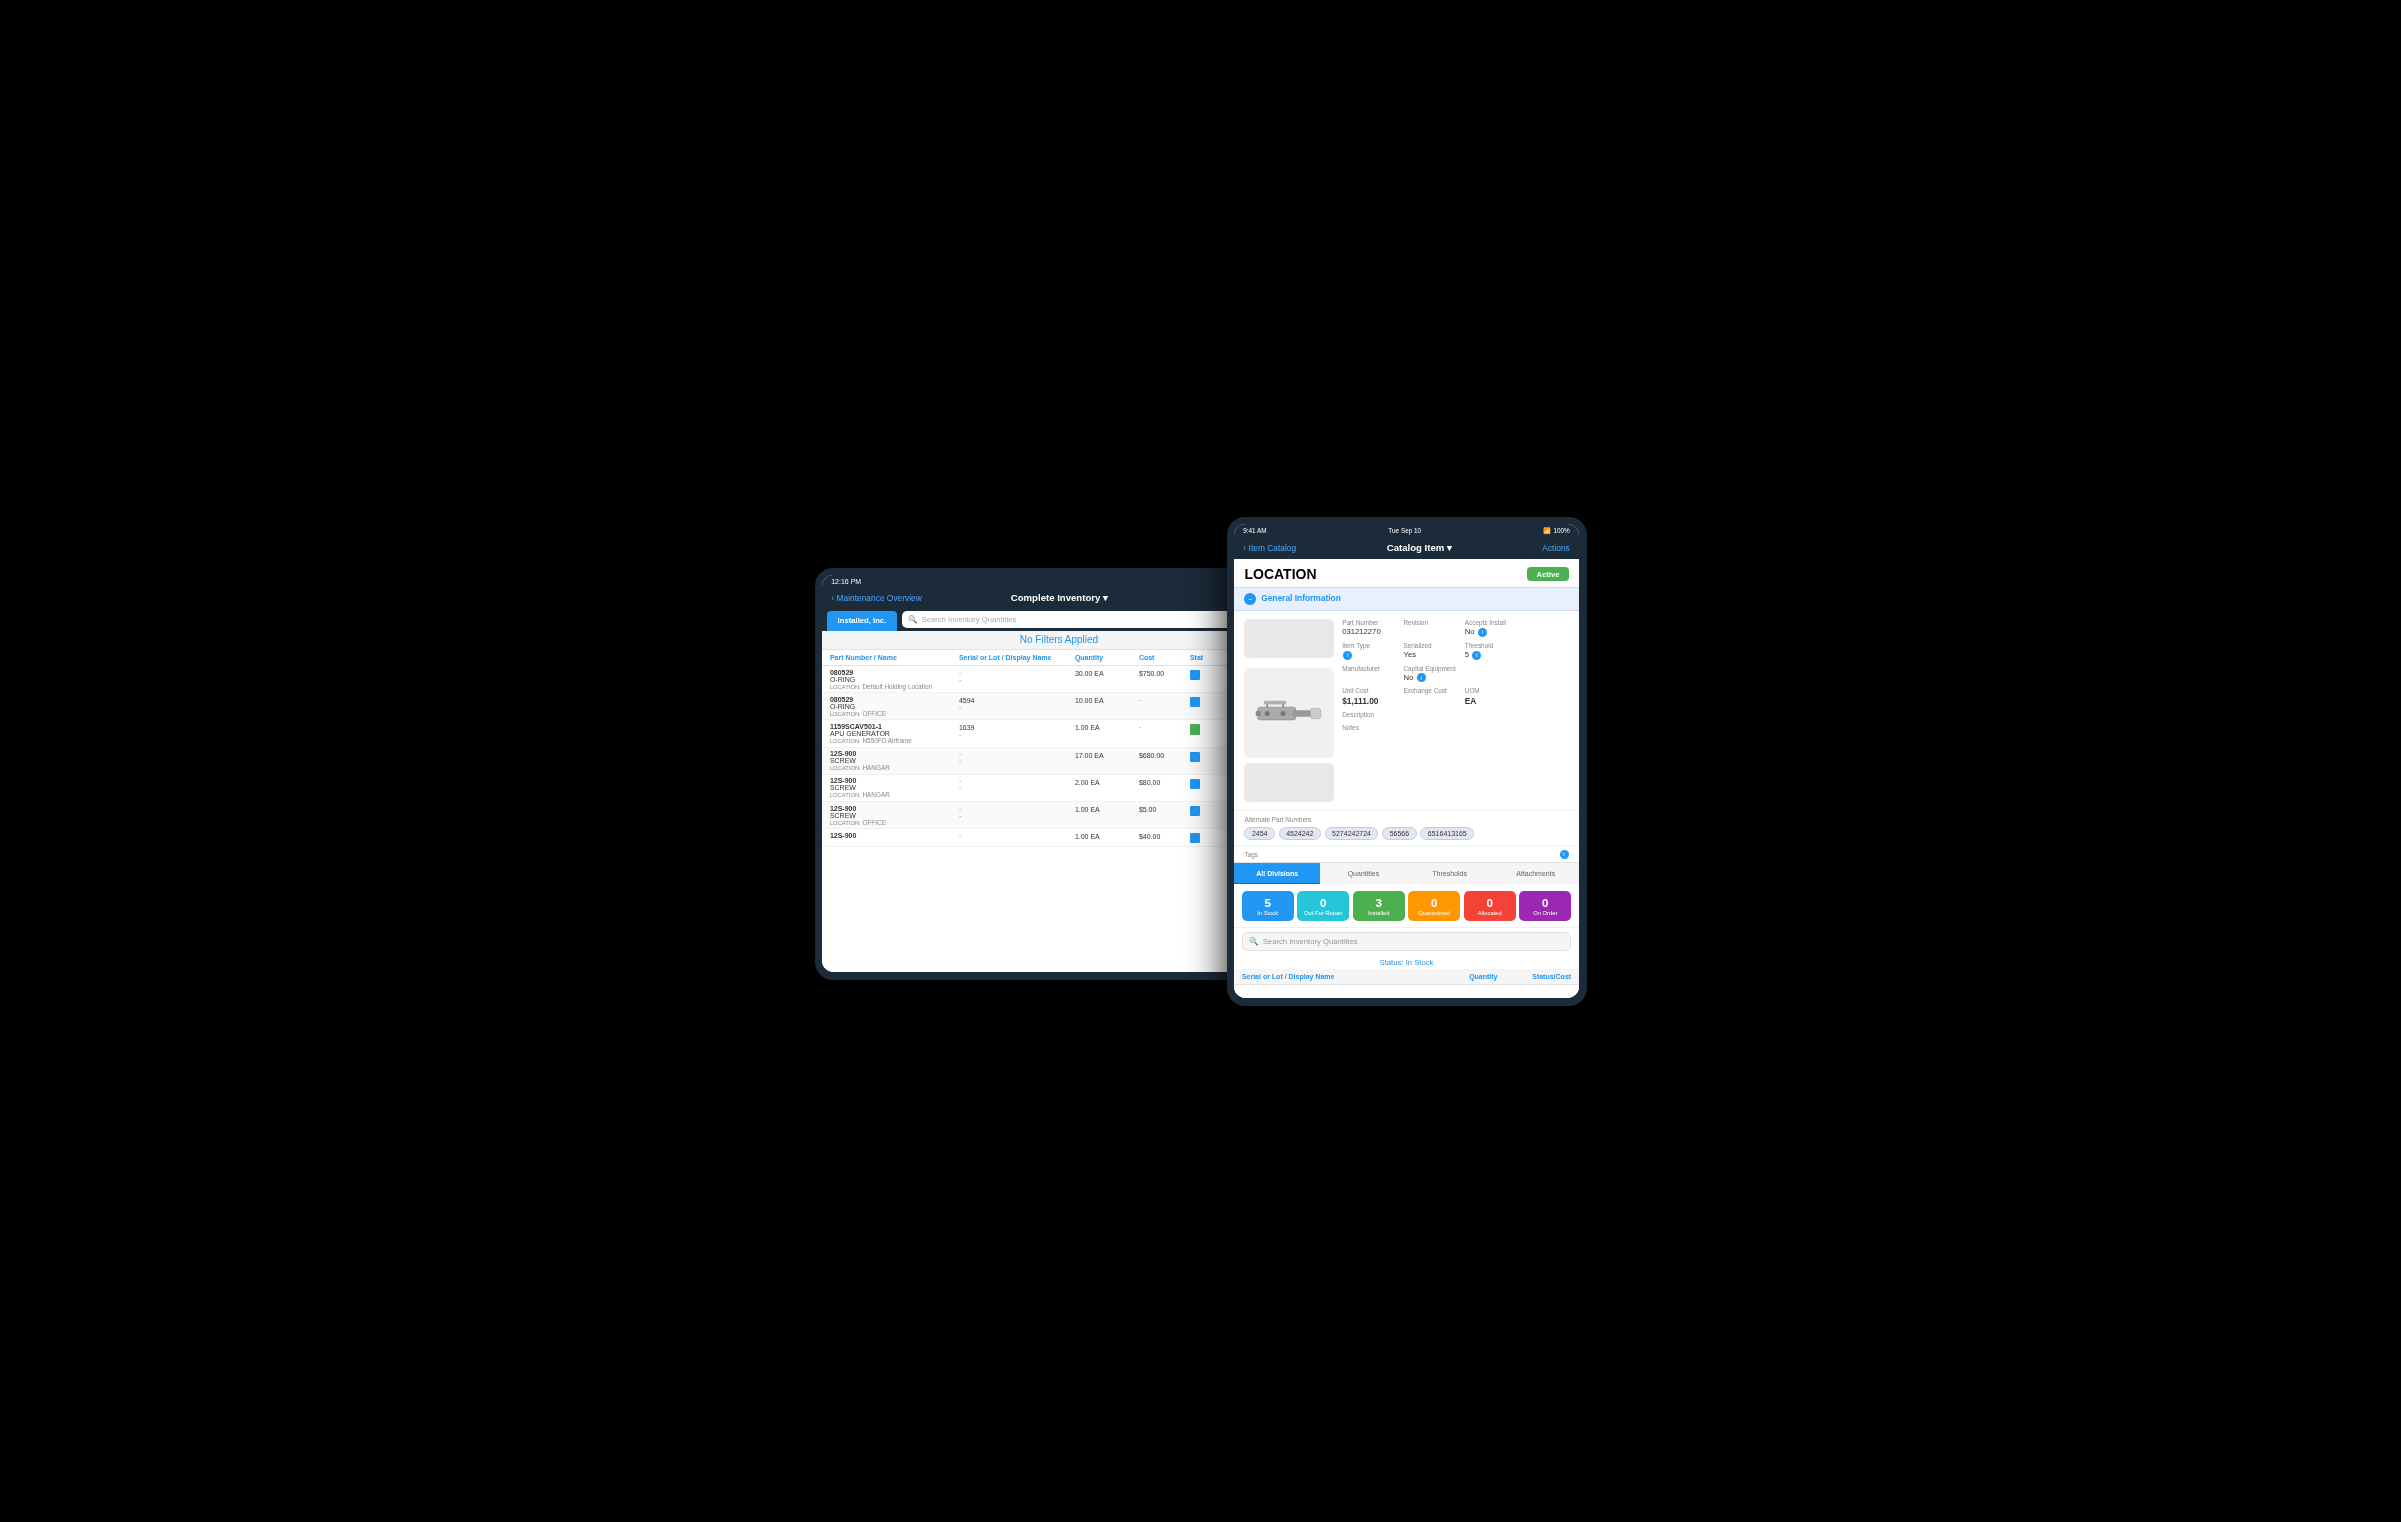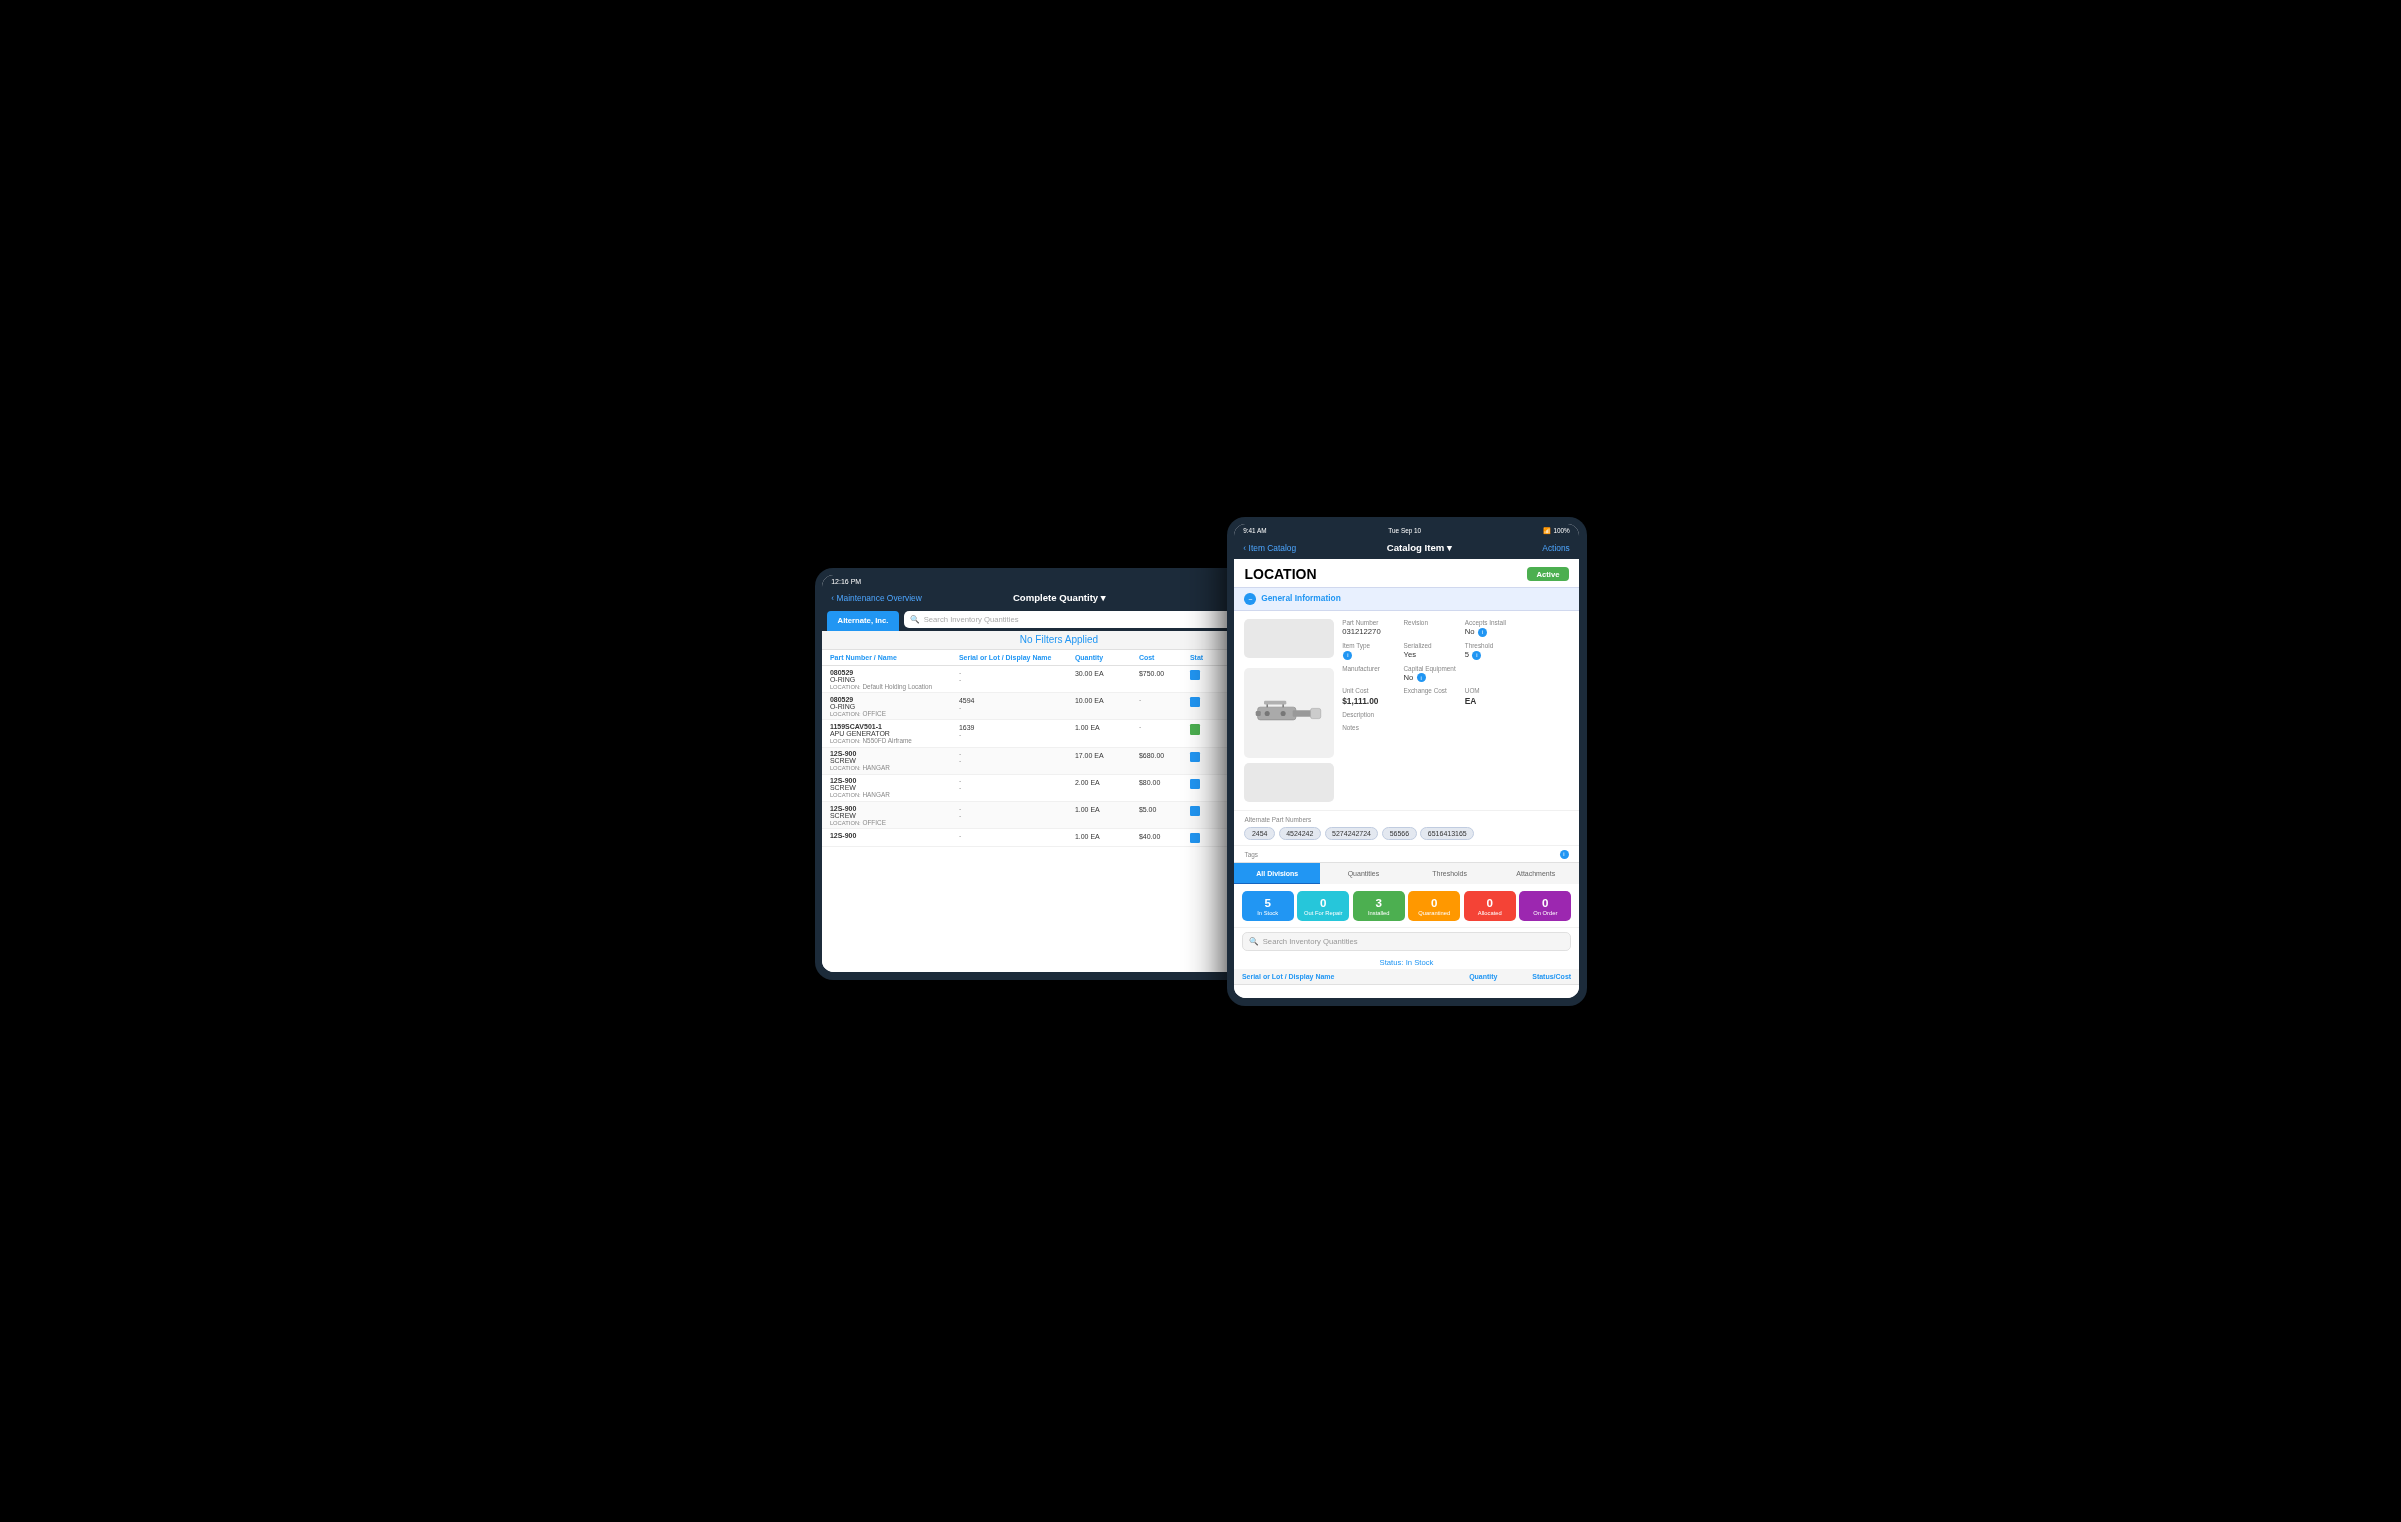--- a/index.html
+++ b/index.html
@@ -506,29 +506,29 @@
         <span>12:16 PM</span>
         <span>Mon Jan 13</span>
       </div>
 
       <div class="nav-bar-left">
         <div class="nav-back">
           <span>‹</span>
           <span>Maintenance Overview</span>
         </div>
         <div class="nav-title-left">
-          <span>Complete Quantity</span>
+          <span>Complete Inventory</span>
           <span>▾</span>
         </div>
         <div style="width:90px"></div>
       </div>
 
       <div class="tab-bar">
         <div class="tab-active">
-          <span>Alternate, Inc.</span>
+          <span>Installed, Inc.</span>
         </div>
 
         <div class="search-bar-left" style="flex:1;padding:2.6px 5.1px 2.6px;">
           <div class="search-input-left">
             <span>🔍</span>
             <span style="color:#aaa;font-size:7.7px;">Search Inventory Quantities</span>
           </div>
         </div>
       </div>
 

